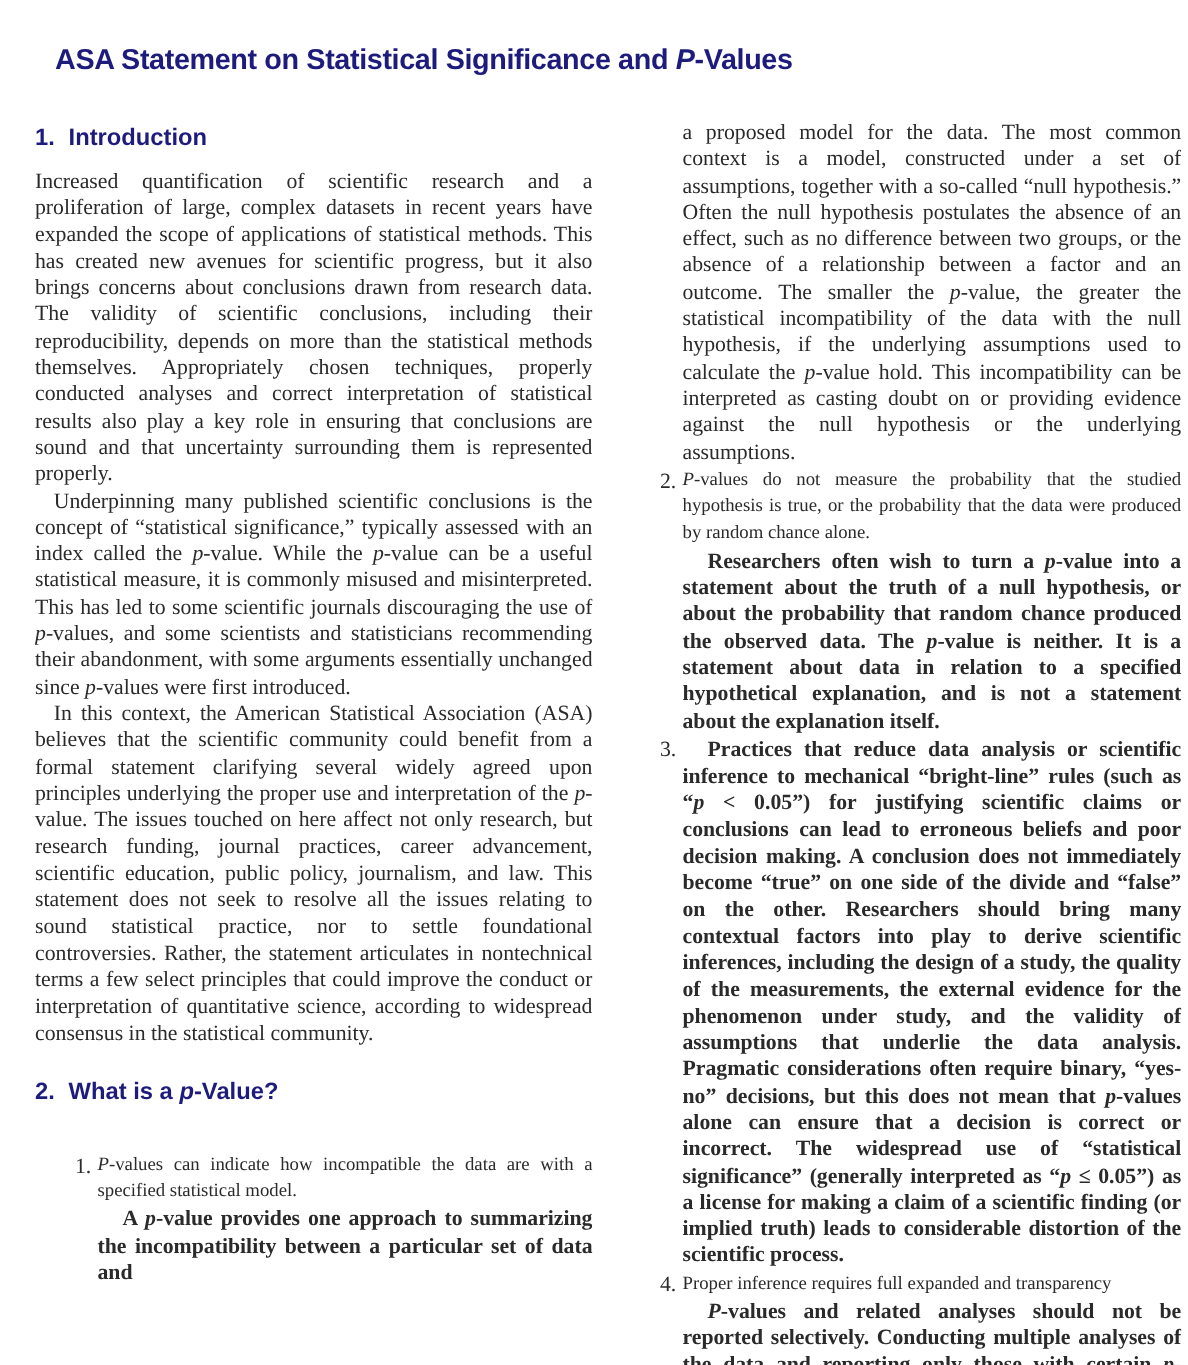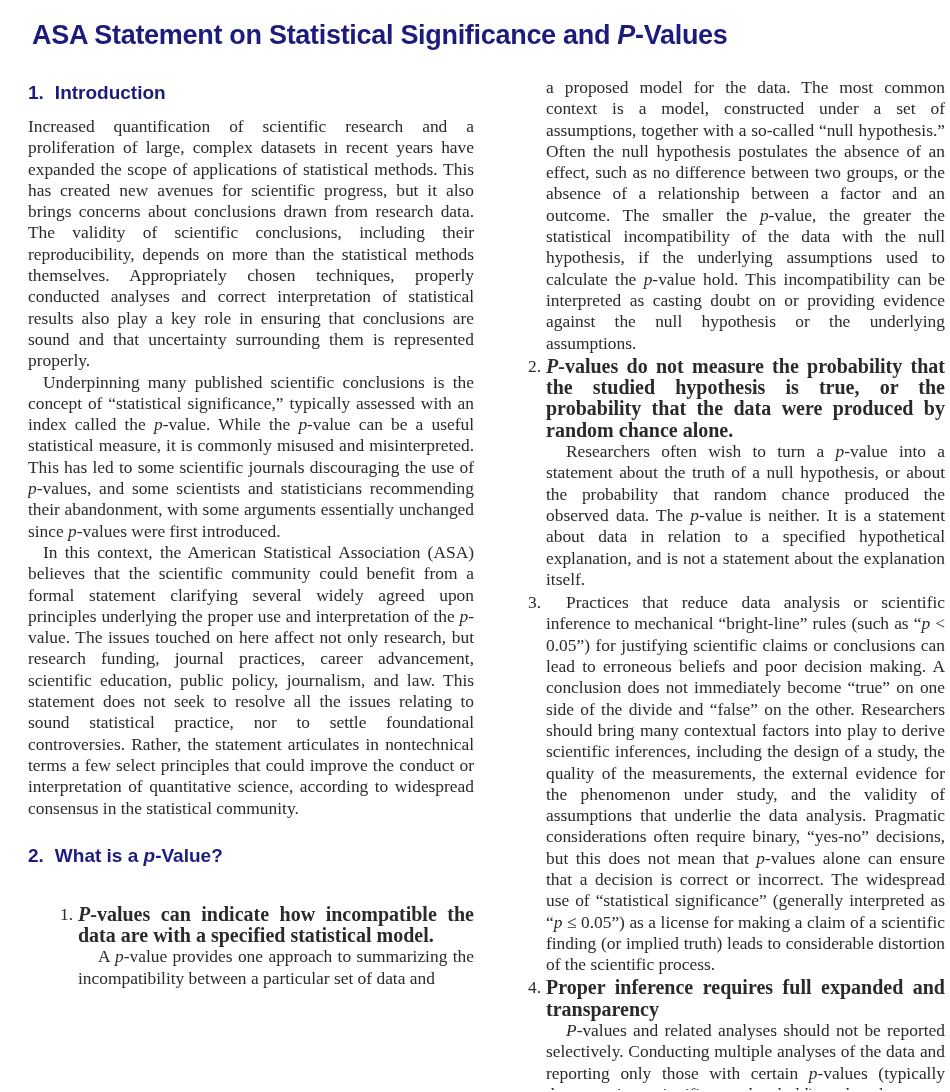--- a/index.html
+++ b/index.html
@@ -13,25 +13,25 @@
   }
   .page {
     box-sizing: border-box;
     width: 950px; height: 1092px;
     padding: 16px 5px 0 28px;
     overflow: hidden;
   }
   .paper-title {
     font-family: "Liberation Sans", sans-serif;
     font-weight: 700;
-    font-size: 27px;
+    font-size: 23px;
     line-height: 30px;
     color: var(--accent, #1d1c7c);
     letter-spacing: -0.3px;
-    margin: 4px;
+    margin: 16px;
   }
   .columns {
     display: flex;
     margin-top: 10px;
     height: 1030px;
     overflow: hidden;
   }
   .col { overflow: hidden; }
   .col-left  { width: 446px; }
   .col-gutter { width: 22px; flex: none; }
@@ -65,27 +65,27 @@
   .principle.first { margin-top: 38px; }
   .principle .p-num {
     position: absolute;
     left: 28px; top: 0;
     width: 17px;
     text-align: right;
     font-size: 17.4px;
     line-height: 21.3px;
   }
   .principle-heading {
-    font-weight: 700;
-    font-size: 20px;
+    font-weight: 400;
+    font-size: 15px;
     line-height: 21.3px;
     text-align: justify;
     margin: 0;
   }
-  .principle p.body-text { text-indent: 20px; }
+  .principle p.body-text { text-indent: 20px; font-weight: bold; }
 
   .list-continuation { margin-left: 50px; }
   .list-continuation p.body-text { text-indent: 0; }
 </style>
 </head>
 <body style="--accent: #1d1c7c; --text: #2a2a2a;">
 
 <div class="page">
 
   <h1 class="paper-title">ASA Statement on Statistical Significance and <i>P</i>-Values</h1>

